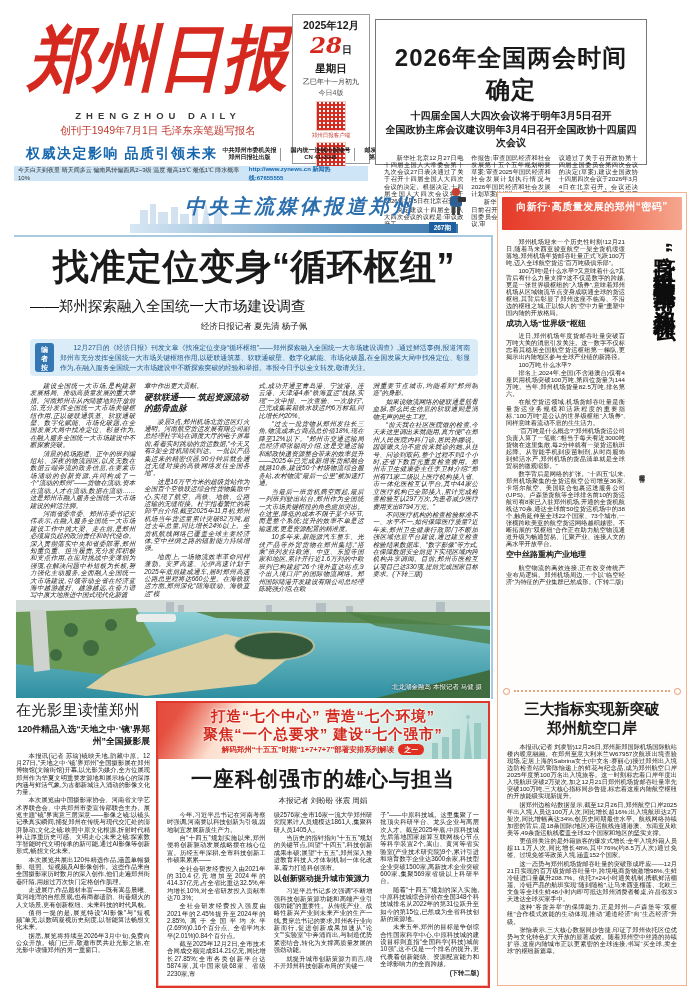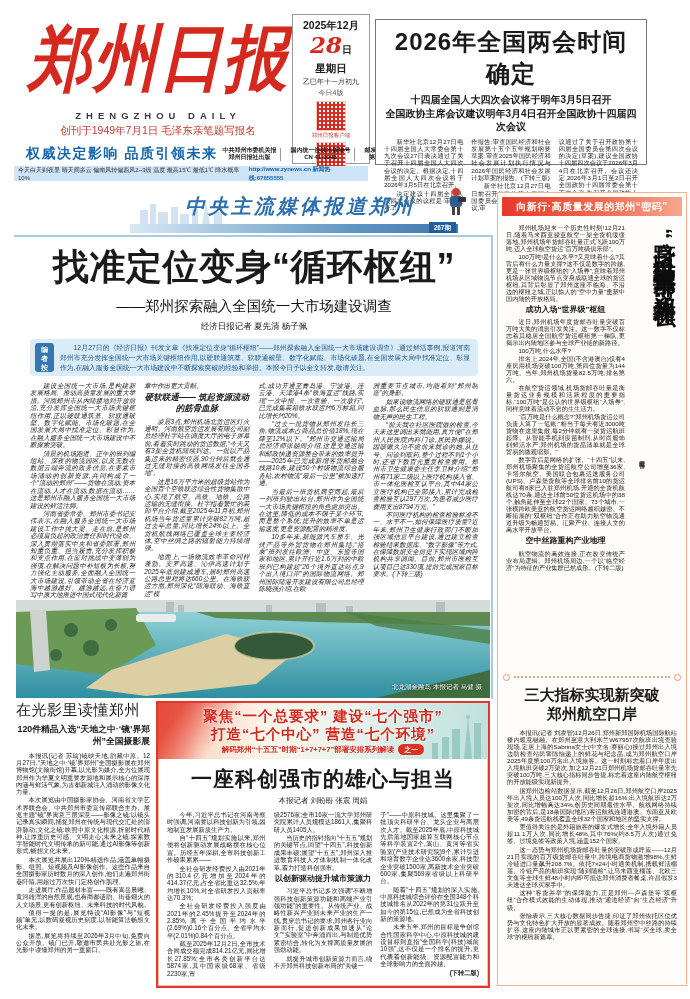--- a/index.html
+++ b/index.html
@@ -1,21 +1,21 @@
 <!DOCTYPE html>
 <html><head>
 <meta charset="utf-8">
 <style>
   html,body{margin:0;padding:0;background:#e9e9e9;}
   .page{position:relative;width:690px;height:999px;background:#fff;margin:0 auto;
         font-family:"Liberation Sans",sans-serif;color:#1a1a1a;overflow:hidden;}
   .abs{position:absolute;}
   p{margin:0 0 1px 0;text-indent:2em;text-align:justify;}
   .flow-c{text-indent:0;}
-  .flow-h{font-weight:bold;text-align:center;text-indent:0;margin:3px 0;line-height:1.3;}
+  .flow-h{font-weight:bold;text-indent:0;margin:3px 0;line-height:1.3;}
   .flow-jump{text-align:right;text-indent:0;font-weight:bold;}
 
   
   .mast-title{left:26px;top:2px;width:264px;height:112px;font-family:"DejaVu Serif",serif;
     font-weight:bold;font-style:italic;font-size:64px;line-height:112px;color:#d5281e;
     text-align:center;letter-spacing:1px;transform:scaleY(1.12);}
   .mast-en{left:26px;top:110px;width:264px;text-align:center;font-size:9.5px;
     letter-spacing:5px;color:#3a3a3a;font-weight:bold;}
   .mast-found{left:12px;top:124px;width:292px;text-align:center;font-size:10.5px;color:#c0392e;}
   .date-box{left:292px;top:14px;width:76px;height:148px;border:1px solid #9a9a9a;
@@ -34,21 +34,21 @@
   .slogan-row{left:26px;top:144px;width:344px;height:20px;display:flex;align-items:center;}
   .slogan{font-size:14px;font-weight:bold;color:#1566ad;letter-spacing:1.5px;white-space:nowrap;}
   .pub-sm{font-size:6px;font-weight:bold;line-height:1.25;text-align:center;margin-left:5px;white-space:nowrap;}
   .vsep{width:1px;height:13px;background:#999;margin:0 4px;flex:none;}
   .weather-bar{left:14px;top:166px;width:354px;height:15px;background:#cde5f6;display:flex;
     align-items:center;justify-content:space-between;padding:0 4px;font-size:6px;color:#333;box-sizing:border-box;}
   .weather-right{color:#1566ad;font-weight:bold;}
 
   
   .top-news{left:375px;top:19px;width:272px;height:146px;border:1.5px solid #777;
-    box-sizing:border-box;padding:4px 8px;background:#fff;}
+    box-sizing:border-box;padding:20px 8px;background:#fff;}
   .tn-h1{font-size:24px;font-weight:bold;text-align:center;letter-spacing:1px;margin:2px 0 3px;}
   .tn-sub{font-size:10px;font-weight:bold;text-align:center;line-height:1.35;}
   .tn-cols{display:flex;gap:8px;margin-top:4px;height:76px;overflow:hidden;}
   .tn-col{flex:1;font-size:6.2px;line-height:1.18;}
 
   
   .media-banner{left:138px;top:191px;width:324px;height:42px;}
   .mb-sky{left:0;bottom:9px;width:100%;height:24px;opacity:.55;}
   .mb-title{position:relative;text-align:center;font-family:"DejaVu Serif",serif;font-style:italic;
     font-weight:bold;font-size:20px;color:#2c6fae;letter-spacing:3px;line-height:30px;}
@@ -57,21 +57,21 @@
   .mb-badge{right:6px;bottom:0;height:11px;line-height:11px;padding:0 5px;background:#1f5fa0;
     color:#fff;font-size:6.5px;font-weight:bold;}
   .photog{right:-6px;top:-6px;width:26px;height:30px;}
 
   .main-frame{left:14px;top:235px;width:477px;height:462px;border-top:2px solid #a9cbe2;
     border-right:2px solid #a9cbe2;pointer-events:none;}
 
   
   .main-art{left:30px;top:243px;width:448px;}
   .ma-h1{font-size:36px;font-weight:bold;text-align:center;letter-spacing:0.5px;white-space:nowrap;}
-  .ma-sub{font-size:14.5px;text-align:center;margin-top:5px;color:#111;}
+  .ma-sub{font-size:14.5px;text-align:left;margin-top:5px;color:#111;}
   .ma-byline{font-size:8.5px;text-align:center;margin-top:5px;color:#222;}
   .ed-note{margin-top:6px;background:#d9ecf8;border-radius:4px;padding:4px 8px 4px 5px;
     display:flex;gap:6px;box-sizing:border-box;height:37px;overflow:hidden;}
   .ed-label{flex:none;width:13px;background:#3477b3;color:#fff;border-radius:3px;
     font-size:7px;line-height:1.3;text-align:center;padding:2px 3px;font-weight:bold;}
   .ed-text{flex:1;font-size:6.8px;line-height:1.5;color:#1b5285;text-align:justify;text-indent:2em;}
   .ma-cols{display:flex;gap:9px;margin-top:6px;height:238px;overflow:hidden;font-style:italic;}
   .ma-col{flex:1;font-size:6.5px;line-height:1.14;}
   .ma-col .flow-h{font-size:8.5px;}
 
@@ -103,21 +103,21 @@
     line-height:11px;font-weight:bold;}
   .sci-h1{font-size:21px;font-weight:bold;text-align:center;margin-top:6px;letter-spacing:1px;}
   .sci-byline{font-size:7.5px;text-align:center;margin-top:3px;}
   .sci-cols{display:flex;gap:8px;padding:5px 9px 0;height:168px;overflow:hidden;}
   .sci-col{flex:1;font-size:6.3px;line-height:1.17;}
   .sci-col .flow-h{font-size:8px;}
 
   
   .right-col{left:497px;top:192px;width:190px;height:794px;border:1px solid #f0b491;
     box-sizing:border-box;background:#fffdfb;}
-  .rt-banner{margin:4px;height:19px;border-radius:1px;color:#fff;font-weight:bold;font-size:10px;
+  .rt-banner{margin:4px;height:33px;border-radius:1px;color:#fff;font-weight:bold;font-size:10px;
     text-align:center;line-height:19px;letter-spacing:0.5px;
     background:linear-gradient(90deg,#e63a2a,#ee6a50 55%,#f6a78f);}
   .rt-article{position:relative;margin:2px 8px 0;height:448px;}
   .rt-body{position:absolute;left:0;top:4px;width:119px;height:442px;overflow:hidden;
     font-size:6.2px;line-height:1.13;}
   .rt-body .flow-h{font-size:8px;}
   .rt-vhead{position:absolute;right:-2px;top:4px;height:444px;writing-mode:vertical-rl;
     font-size:22.5px;font-weight:bold;letter-spacing:2px;color:#0d0d0d;overflow:hidden;}
   .rt-vbyline{position:absolute;right:32px;top:236px;writing-mode:vertical-rl;font-size:6px;color:#333;}
   .rt-divider{position:relative;margin:8px 16px;border-top:2px dotted #eba57e;}
@@ -310,22 +310,22 @@
       <svg class="abs sb-sky" viewBox="0 0 86 46" preserveAspectRatio="none">
         <g fill="#8fc4bd">
             <polygon points="62,46 66,4 70,46"></polygon>
             <rect x="50" y="16" width="8" height="30"></rect>
         <rect x="72" y="10" width="7" height="36"></rect>
             <rect x="40" y="24" width="7" height="22"></rect>
         <rect x="30" y="30" width="6" height="16"></rect>
             <circle cx="66" cy="4" r="2"></circle>
           </g>
       </svg>
+      <div class="sb-line">打造“七个中心” 营造“七个环境”</div>
       <div class="sb-line">聚焦“一个总要求” 建设“七个强市”</div>
-      <div class="sb-line">打造“七个中心” 营造“七个环境”</div>
       <div class="sb-row3">
         <span class="sb-series">解码郑州“十五五”时期“1+7+7+7”部署安排系列解读</span>
         <span class="sb-badge">之一</span>
       </div>
     </div>
     <div class="sci-h1">一座科创强市的雄心与担当</div>
     <div class="sci-byline">本报记者 刘盼盼 张震 周娟</div>
     <div class="sci-cols">
       <div class="sci-col">
           <p>今年,习近平总书记在河南考察时强调,河南要以科技创新为引领,因地制宜发展新质生产力。</p>

